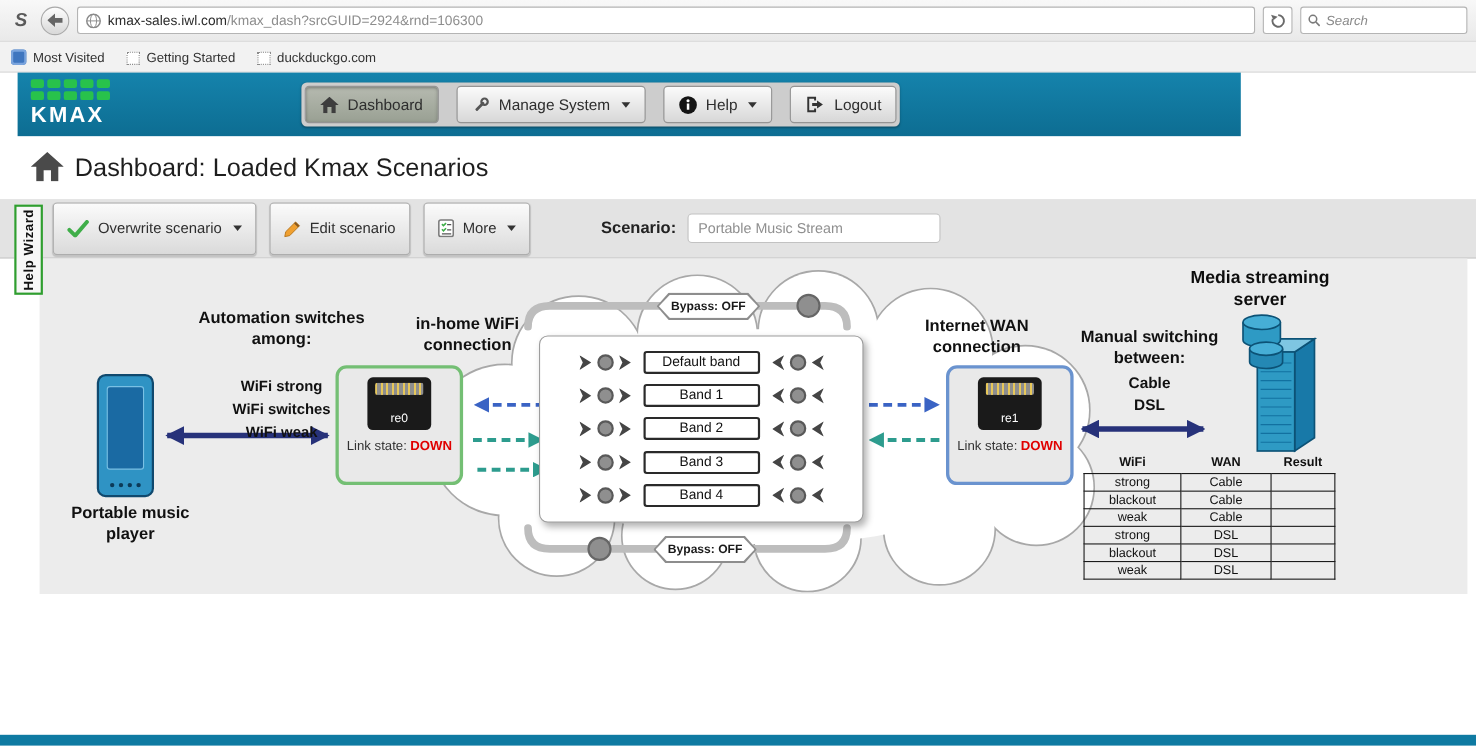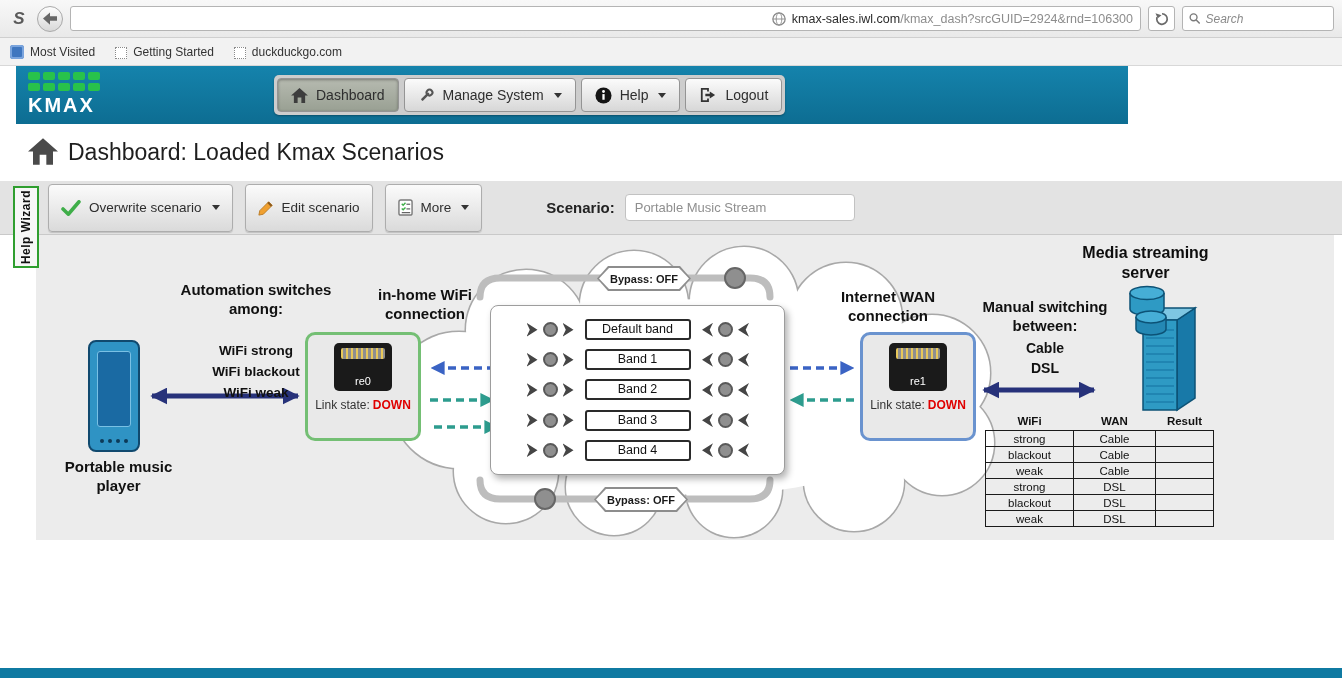--- a/index.html
+++ b/index.html
@@ -7,21 +7,21 @@
   body { position:relative; font-family:"Liberation Sans",sans-serif; background:#fff; overflow:hidden; }
 
   
   #chrome { position:absolute; left:0; top:0; width:1342px; height:38px;
     background:linear-gradient(#f8f8f8,#e9e9e9); border-bottom:1px solid #cfcfcf;
     display:flex; align-items:center; padding:0 8px; gap:7px; }
   .browser-logo { font-size:17px; font-weight:bold; font-style:italic; color:#5a5a5a; width:22px; text-align:center; }
   .back-btn { width:26px; height:26px; border-radius:50%; background:linear-gradient(#fdfdfd,#d8d8d8);
     border:1px solid #a9a9a9; display:flex; align-items:center; justify-content:center; flex:0 0 auto; }
   .url-bar { flex:1; height:25px; background:#fff; border:1px solid #b4b4b4; border-radius:3px;
-    display:flex; align-items:center; padding:0 7px; gap:6px; font-size:12.5px; white-space:nowrap; overflow:hidden;justify-content:flex-end; }
+    display:flex; align-items:center; padding:0 7px; gap:6px; font-size:12.5px; white-space:nowrap; overflow:hidden; }
   .url-domain { color:#2b2b2b; }
   .url-path { color:#8d8d8d; }
   .reload-btn { width:27px; height:25px; background:#fff; border:1px solid #b4b4b4; border-radius:3px;
     display:flex; align-items:center; justify-content:center; flex:0 0 auto; }
   .search-box { width:152px; height:25px; background:#fff; border:1px solid #b4b4b4; border-radius:3px;
     display:flex; align-items:center; padding:0 6px; gap:5px; flex:0 0 auto; }
   .search-box input { border:none; outline:none; width:100%; font-size:12px; color:#1d4ed8; font-family:inherit; background:transparent; }
   .search-box input::placeholder { color:#8a8a8a; font-style:italic; }
 
   #bookmarks { position:absolute; left:0; top:38px; width:1342px; height:28px; background:#f2f2f2;
@@ -31,21 +31,21 @@
   .bm-icon-dotted { width:12px; height:12px; border:1px dotted #8a8a8a; background:#fff; }
 
   
   #app-header { position:absolute; left:16px; top:66px; width:1112px; height:58px;
     background:linear-gradient(#1583ac,#0d6d92); }
   .logo { position:absolute; left:12px; top:6px; }
   .logo-row { display:flex; gap:3px; margin-bottom:3px; }
   .logo-block { width:12px; height:8px; background:#28c24b; border-radius:2px; }
   .logo-text { color:#fff; font-weight:bold; font-size:20px; letter-spacing:2px; margin-top:1px; }
   .nav-strip { position:absolute; left:258px; top:9px; height:40px; background:#cdcdcd; border-radius:5px;
-    padding:3px; display:flex; gap:5px; box-shadow:0 1px 2px rgba(0,0,0,.3); }
+    padding:3px; display:flex; gap:16px; box-shadow:0 1px 2px rgba(0,0,0,.3); }
   .nav-btn { height:34px; padding:0 13px; border:1px solid #949494; border-radius:4px;
     background:linear-gradient(#fbfbfb,#d7d7d7); display:flex; align-items:center; gap:8px;
     font-size:14px; color:#2e2e2e; cursor:pointer; }
   .nav-btn.active { background:linear-gradient(#b6bab0,#99a093); box-shadow:inset 0 1px 3px rgba(0,0,0,.35); }
   .caret { width:0; height:0; border-left:4px solid transparent; border-right:4px solid transparent;
     border-top:5px solid #333; margin-left:2px; }
 
   
   #title-row { position:absolute; left:0; top:124px; width:1342px; height:44px; background:#fff; }
   .title-home { position:absolute; left:28px; top:14px; }
@@ -411,21 +411,21 @@
         <i></i>
         <i></i>
       </div>
   </div>
   <div class="player-label">Portable music player</div>
 
   <div class="auto-block">
     <div class="auto-title">Automation switches among:</div>
     <div class="auto-items">
       <div>WiFi strong</div>
-      <div>WiFi blackout</div>
+      <div>WiFi switches</div>
       <div>WiFi weak</div>
     </div>
   </div>
 
   <div class="wifi-label">in-home WiFi connection</div>
   <div class="wan-label">Internet WAN connection</div>
 
   <div class="port-box" id="re0-box">
     <div class="port-graphic">
       <div class="port-pins"></div>

